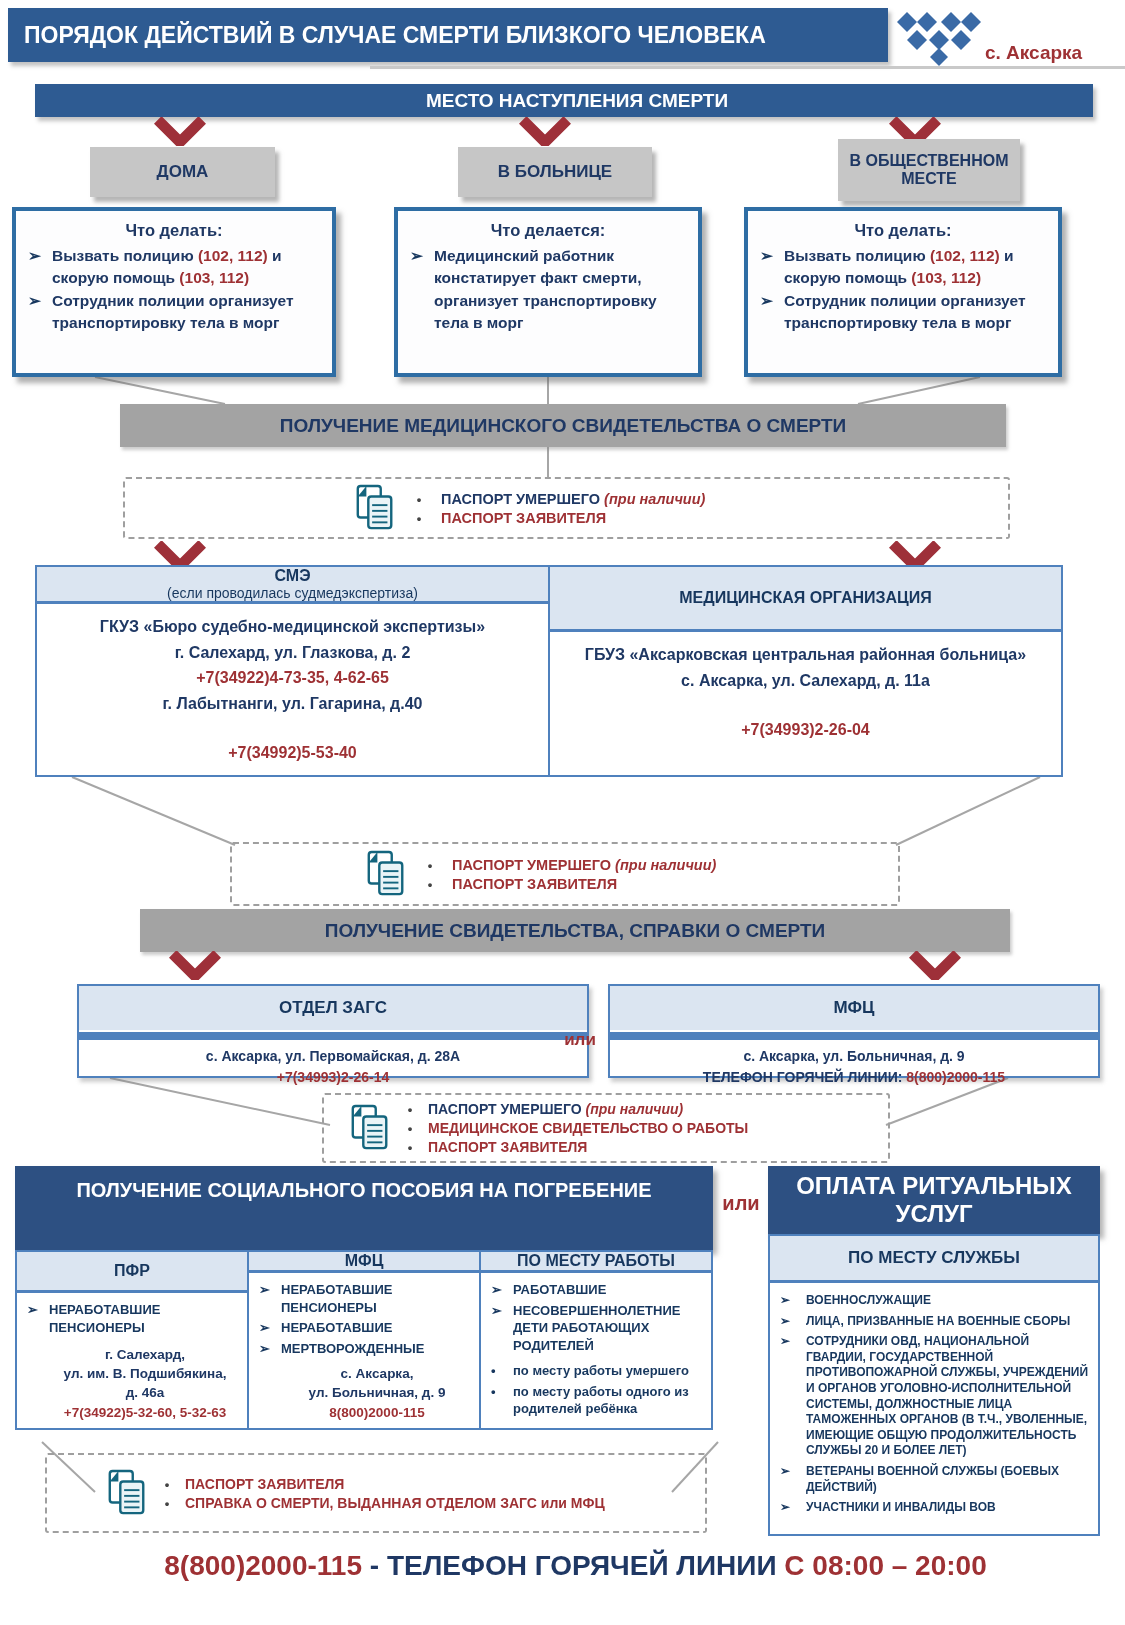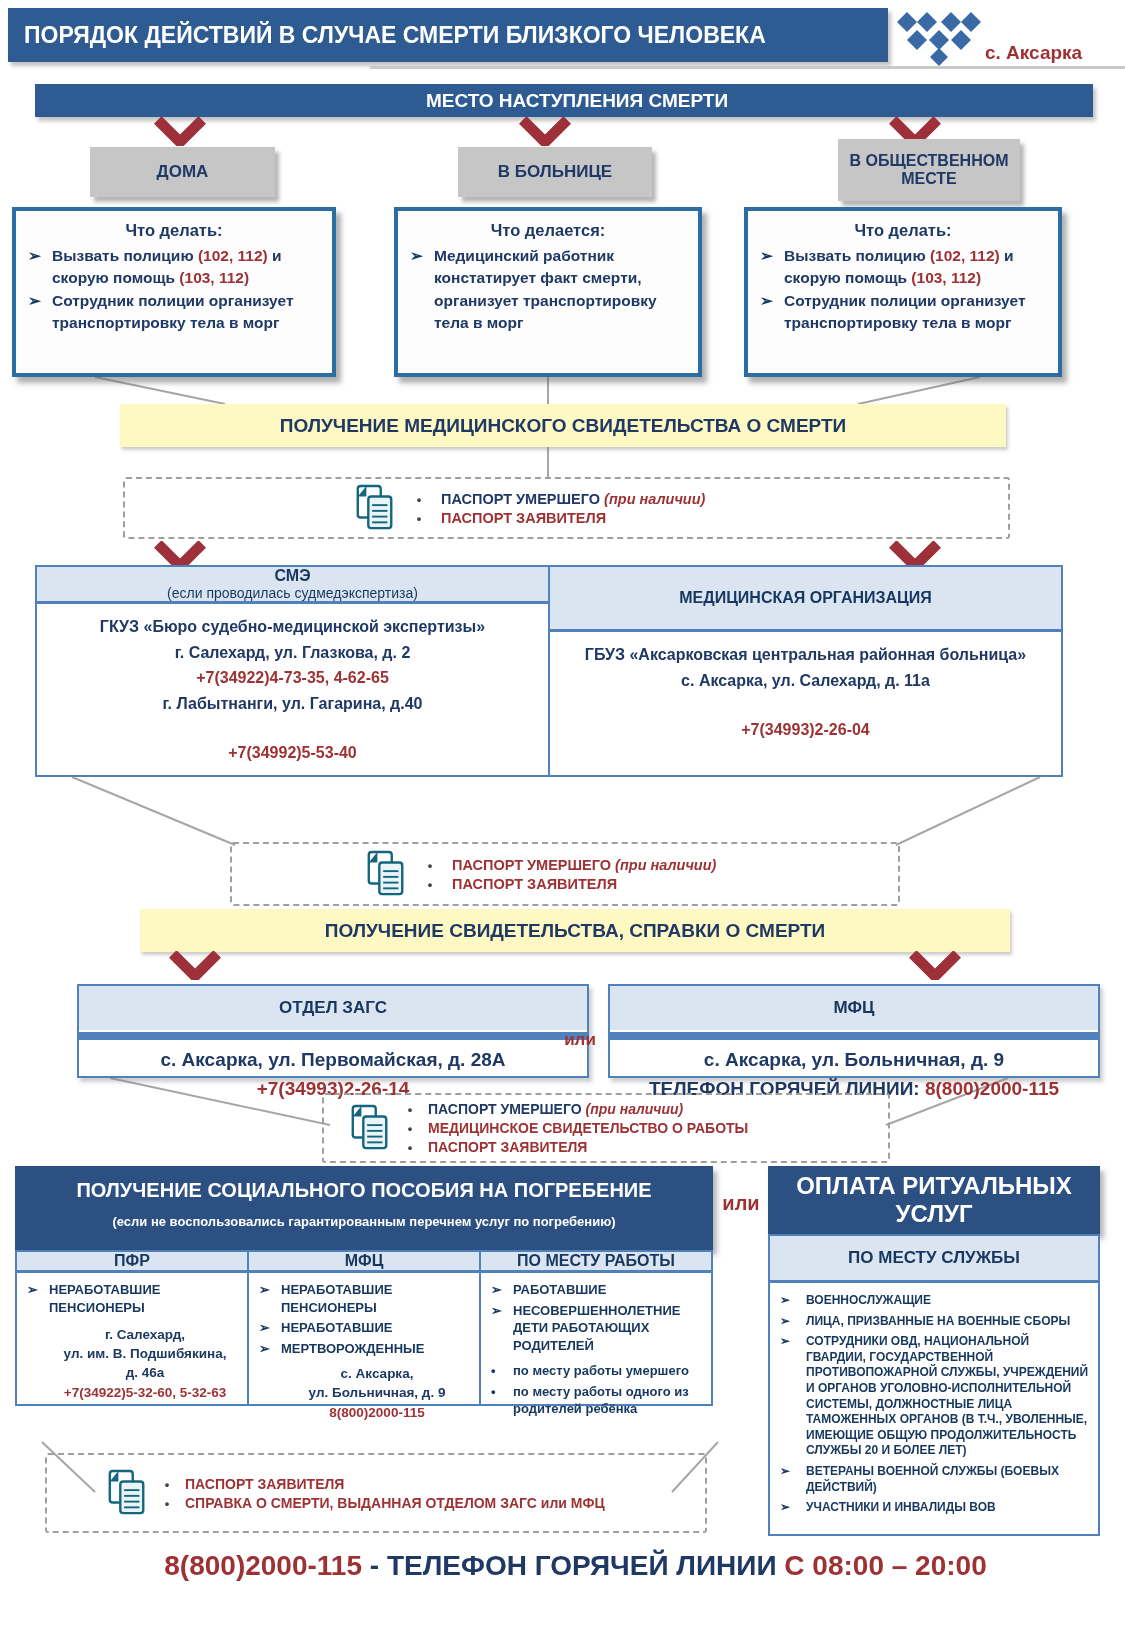--- a/index.html
+++ b/index.html
@@ -6,21 +6,21 @@
   #page{position:relative;width:1125px;height:1625px;background:#fff;overflow:hidden;
         font-family:"Liberation Sans",sans-serif;color:#1f3864;}
   .abs{position:absolute;box-sizing:border-box;}
   .z1{z-index:1;}
   .navy{color:#1f3864;}
   .maroon{color:#9e3134;}
   .bold{font-weight:bold;}
   .center{text-align:center;padding-left:26px;}
   .preline{white-space:pre-line;}
   .blue-bar{background:#2e5b92;color:#fff;font-weight:bold;box-shadow:3px 4px 4px rgba(120,120,120,.45);}
-  .gray-bar{background:#fef9c3;color:#1f3864;font-weight:bold;text-align:center;box-shadow:2px 3px 3px rgba(130,130,130,.4);}
+  .gray-bar{background:#a3a3a3;color:#1f3864;font-weight:bold;text-align:center;box-shadow:2px 3px 3px rgba(130,130,130,.4);}
   .gray-card{background:#c6c6c6;color:#1f3864;font-weight:bold;text-align:center;
              box-shadow:4px 5px 4px rgba(120,120,120,.55);display:flex;align-items:center;justify-content:center;}
   .action-card{background:#fdfdfe;border:4px solid #2e6da4;box-shadow:5px 6px 5px rgba(100,100,100,.5);
                padding:8px 12px;font-weight:bold;font-size:15.5px;line-height:1.45;}
   .action-title{text-align:center;margin-bottom:2px;font-size:16.5px;}
   .li{display:flex;}
   .li .marker{width:24px;flex:0 0 24px;color:#17375e;}
   .dashed-box{border:2px dashed #9f9f9f;border-radius:3px;display:flex;align-items:center;background:transparent;}
   .doc-lines{display:flex;flex-direction:column;justify-content:center;gap:3px;font-weight:bold;font-size:14.5px;}
   .doc-line{display:flex;align-items:baseline;}
@@ -28,21 +28,21 @@
   .steel-table{border:2px solid #4f81bd;background:#fff;display:flex;}
   .tcol{flex:1;display:flex;flex-direction:column;}
   .tcol.brd{border-right:2px solid #4f81bd;}
   .thead{background:#dbe5f1;border-bottom:3px solid #4f81bd;display:flex;flex-direction:column;
          align-items:center;justify-content:center;font-weight:bold;color:#17375e;}
   .tbody{flex:1;padding:10px 8px;text-align:center;font-weight:bold;font-size:16px;line-height:1.6;}
   .office-card{border:2px solid #4f81bd;background:#fff;box-shadow:3px 4px 4px rgba(130,130,130,.4);}
   .office-head{height:44px;background:#dbe5f1;display:flex;align-items:center;justify-content:center;
                font-weight:bold;font-size:17px;color:#17375e;}
   .office-stripe{height:8px;background:#4f81bd;border-top:2px solid #fff;border-bottom:1px solid #fff;}
-  .office-body{padding:5px 6px;text-align:center;font-weight:bold;font-size:19px;line-height:1.5;}
+  .office-body{padding:5px 6px;text-align:center;font-weight:bold;font-size:14px;line-height:1.5;}
   .dark-header{background:#2d5082;color:#fff;text-align:center;box-shadow:4px 5px 5px rgba(110,110,110,.5);}
   .or-label{color:#9e3134;font-weight:bold;}
   .col-item{display:flex;font-size:13px;font-weight:bold;line-height:1.35;margin-bottom:3px;color:#17375e;}
   .col-item .marker{width:22px;flex:0 0 22px;}
   .svc-item{display:flex;font-size:12px;font-weight:bold;line-height:1.3;margin-bottom:5px;color:#17375e;}
   .svc-item .marker{width:26px;flex:0 0 26px;padding-left:4px;}
 </style>
 </head>
 <body>
 
@@ -264,31 +264,30 @@
       </div>
       <div class="doc-line">
         <span class="dot" style="width:36px;flex-basis:36px;">•</span>
         <span class="maroon">ПАСПОРТ ЗАЯВИТЕЛЯ</span>
       </div>
     </div>
   </div>
 
   <div class="abs z1 dark-header" style="left:15px;top:1166px;width:698px;height:84px;">
     <div style="font-size:20px;font-weight:bold;margin-top:13px;">ПОЛУЧЕНИЕ СОЦИАЛЬНОГО ПОСОБИЯ НА ПОГРЕБЕНИЕ</div>
-    <div style="font-size:13px;font-weight:bold;margin-top:12px;">(если не воспользовались гарантированным перечнем услуг по погребению)</div>
   </div>
 
   <div class="abs z1 or-label" style="left:716px;top:1192px;width:50px;text-align:center;font-size:20px;">или</div>
 
   <div class="abs z1 dark-header" style="left:768px;top:1166px;width:332px;height:68px;">
     <div style="font-size:24px;font-weight:bold;margin-top:6px;">ОПЛАТА РИТУАЛЬНЫХ УСЛУГ</div>
     <div style="font-size:12.5px;font-weight:bold;margin-top:3px;padding:0 30px;line-height:1.35;">(если не воспользовались социальным пособием на погребение)</div>
   </div>
 
-  <div class="abs z1 steel-table" style="left:15px;top:1250px;width:698px;height:156px;">
+  <div class="abs z1 steel-table" style="left:15px;top:1250px;width:698px;height:180px;">
     <div class="tcol brd">
       <div class="thead" style="height:40px;font-size:16px;">ПФР</div>
       <div style="padding:8px 10px;">
         <div class="col-item">
           <span class="marker">➢</span>
           <span>НЕРАБОТАВШИЕ ПЕНСИОНЕРЫ</span>
         </div>
         <div class="center bold navy preline" style="font-size:13.5px;line-height:1.4;margin-top:10px;">г. Салехард,
 ул. им. В. Подшибякина,
 д. 46а</div>

